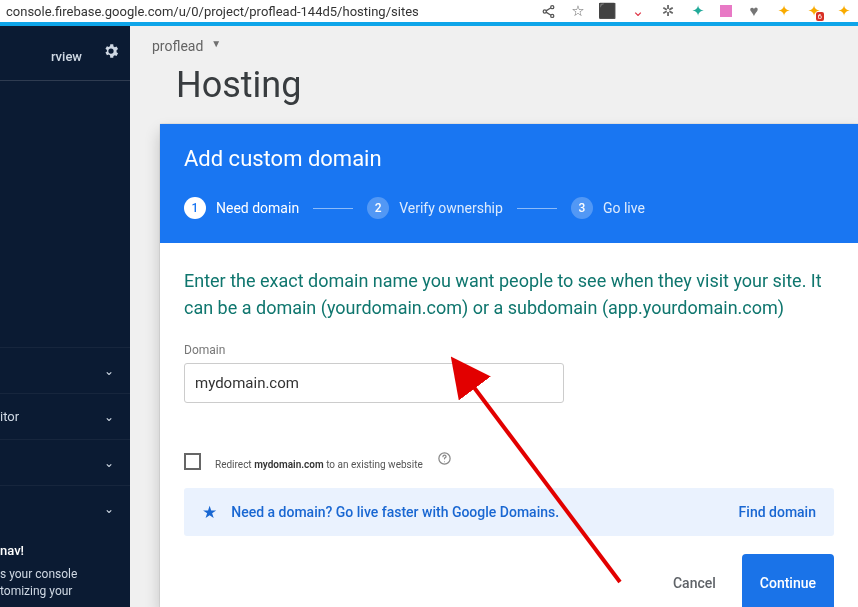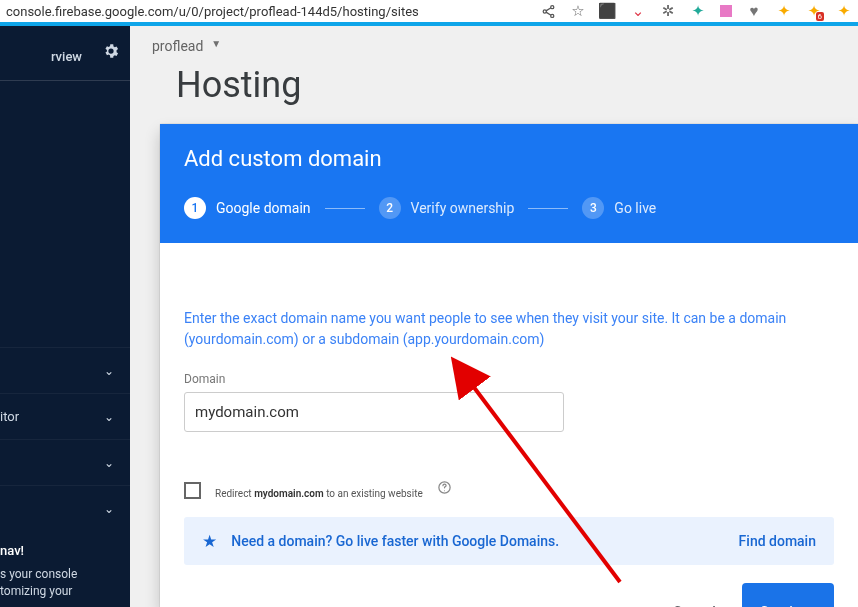--- a/index.html
+++ b/index.html
@@ -42,21 +42,21 @@
   .stepper { display: flex; align-items: center; gap: 14px; font-size: 14px; }
   .step { display: flex; align-items: center; gap: 10px; }
   .step .num { width: 22px; height: 22px; border-radius: 50%; display: flex; align-items: center; justify-content: center; font-size: 12px; font-weight: 500; }
   .step.active .num { background: #fff; color: #1976f2; }
   .step:not(.active) .num { background: rgba(255,255,255,0.25); color: #fff; }
   .step .lbl { color: #fff; }
   .step:not(.active) .lbl { color: rgba(255,255,255,0.85); }
   .step-line { width: 40px; height: 1px; background: rgba(255,255,255,0.5); }
 
   .modal-body { padding: 24px 24px 0; flex: 1; }
-  .helper { color: #3b82f6; font-size: 14px; line-height: 1.5; margin-bottom: 22px; max-width: 640px; margin-top: 41px; }
+  .helper { color: #0f766e; font-size: 18px; line-height: 1.5; margin-bottom: 22px; max-width: 640px; }
   .fieldlabel { font-size: 12px; color: #777; margin-bottom: 6px; }
   .domain-input { width: 380px; height: 40px; border: 1px solid #ccc; border-radius: 3px; padding: 0 10px; font-size: 15px; color: #333; }
 
   .redirect-row { display: flex; align-items: flex-end; gap: 14px; margin-top: 48px; font-size: 10px; color: #555; }
   .cb { width: 17px; height: 17px; border: 2px solid #666; }
   .redirect-row .bold { font-weight: 600; color: #333; }
   .help-ic { color: #888; font-size: 15px; }
 
   .promo { margin-top: 18px; background: #eaf2fe; height: 48px; display: flex; align-items: center; padding: 0 18px; gap: 14px; border-radius: 3px; }
   .promo .star { color: #1967d2; font-size: 17px; }
@@ -142,21 +142,21 @@
     <h1 class="title">Hosting</h1>
 
     <div class="scrim"></div>
 
     <section class="modal">
       <header class="modal-head">
         <div class="modal-title">Add custom domain</div>
         <div class="stepper">
           <div class="step active">
             <span class="num">1</span>
-            <span class="lbl">Google domain</span>
+            <span class="lbl">Need domain</span>
           </div>
           <span class="step-line"></span>
           <div class="step">
             <span class="num">2</span>
             <span class="lbl">Verify ownership</span>
           </div>
           <span class="step-line"></span>
           <div class="step">
             <span class="num">3</span>
             <span class="lbl">Go live</span>

